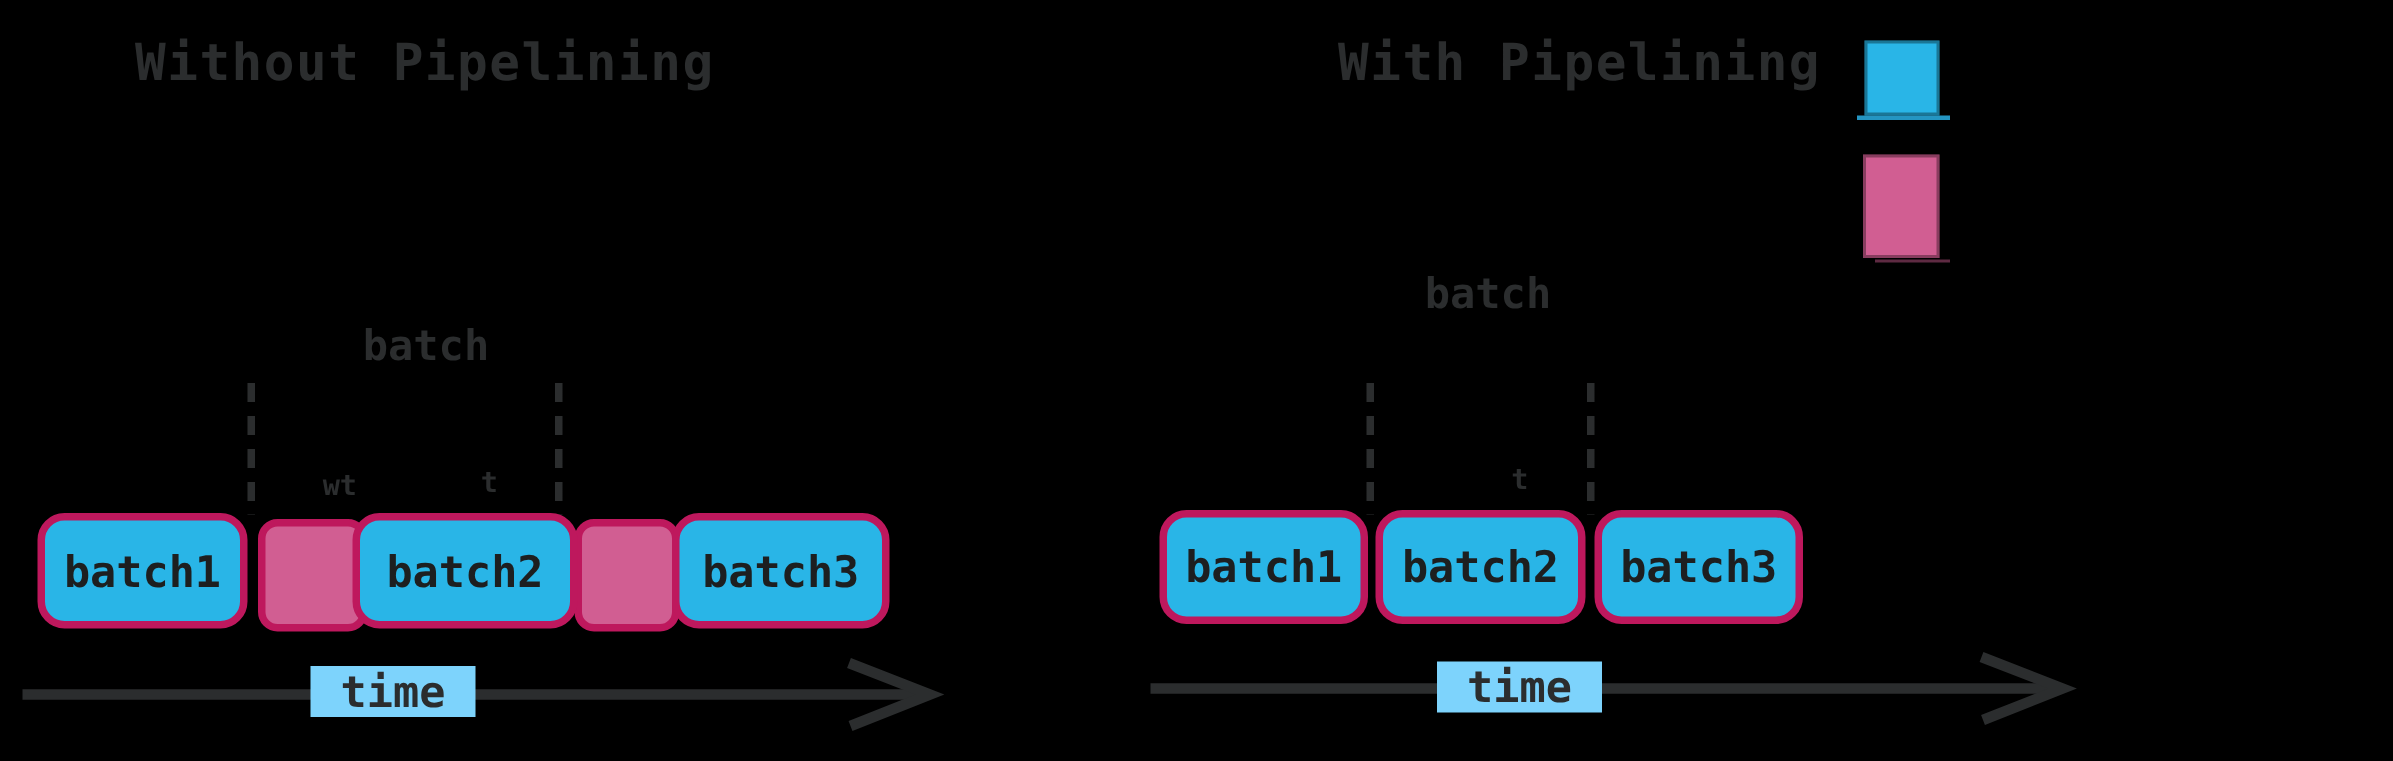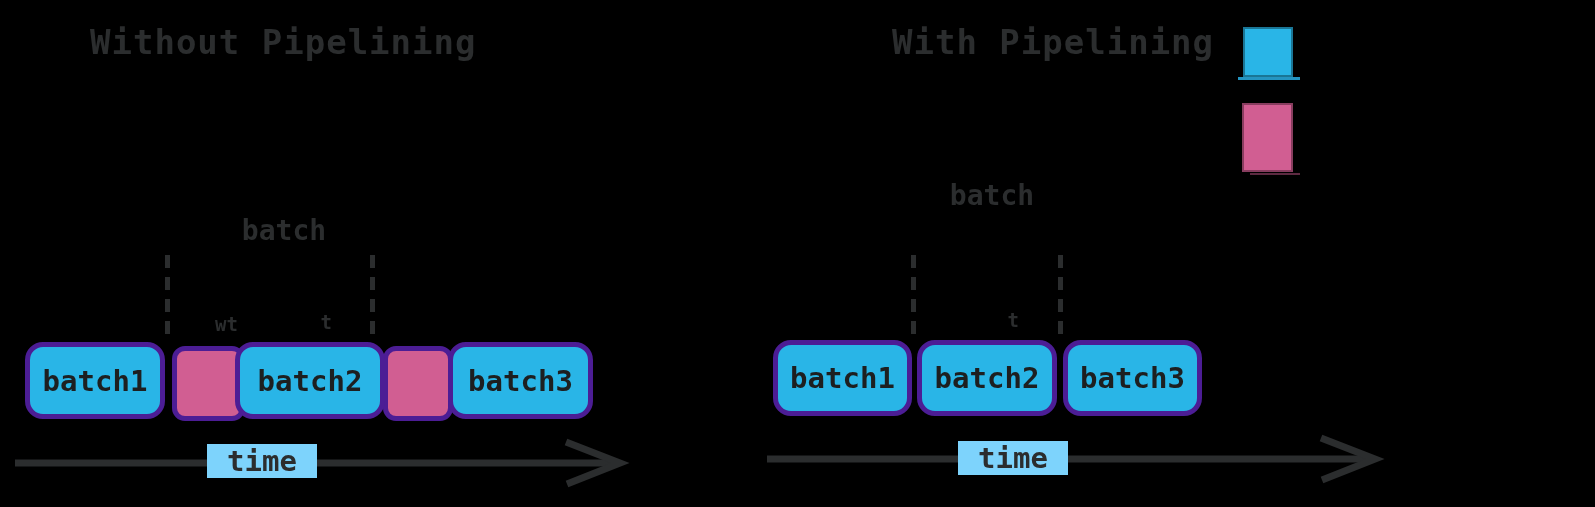--- a/index.html
+++ b/index.html
@@ -26,21 +26,21 @@
   .time-label{
     font-size:29px;font-weight:bold;text-align:center;width:110px;
     background:#7dd3fc;
   }
   .dash{
     width:5px;
     background:repeating-linear-gradient(180deg,#2b2d2e 0 13px,transparent 13px 22px);
   }
   .block{
     box-sizing:border-box;
-    border:5px solid #4c1d95;
+    border:5px solid #be185d;
     display:flex;align-items:center;justify-content:center;
   }
   .block-blue{
     background:#29b5e7;
     border-radius:18px;
     z-index:2;
   }
   .block-pink{
     background:#d15e92;
     border-radius:13px;

